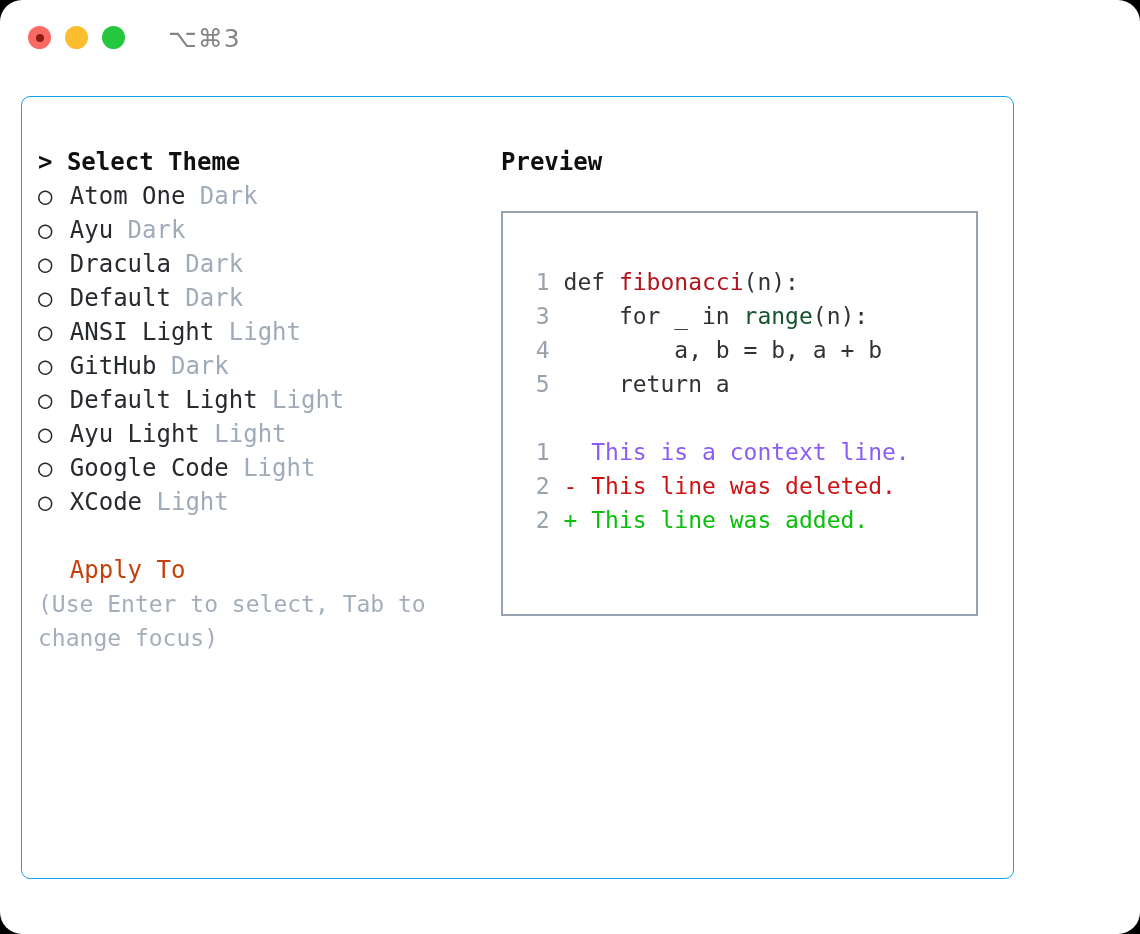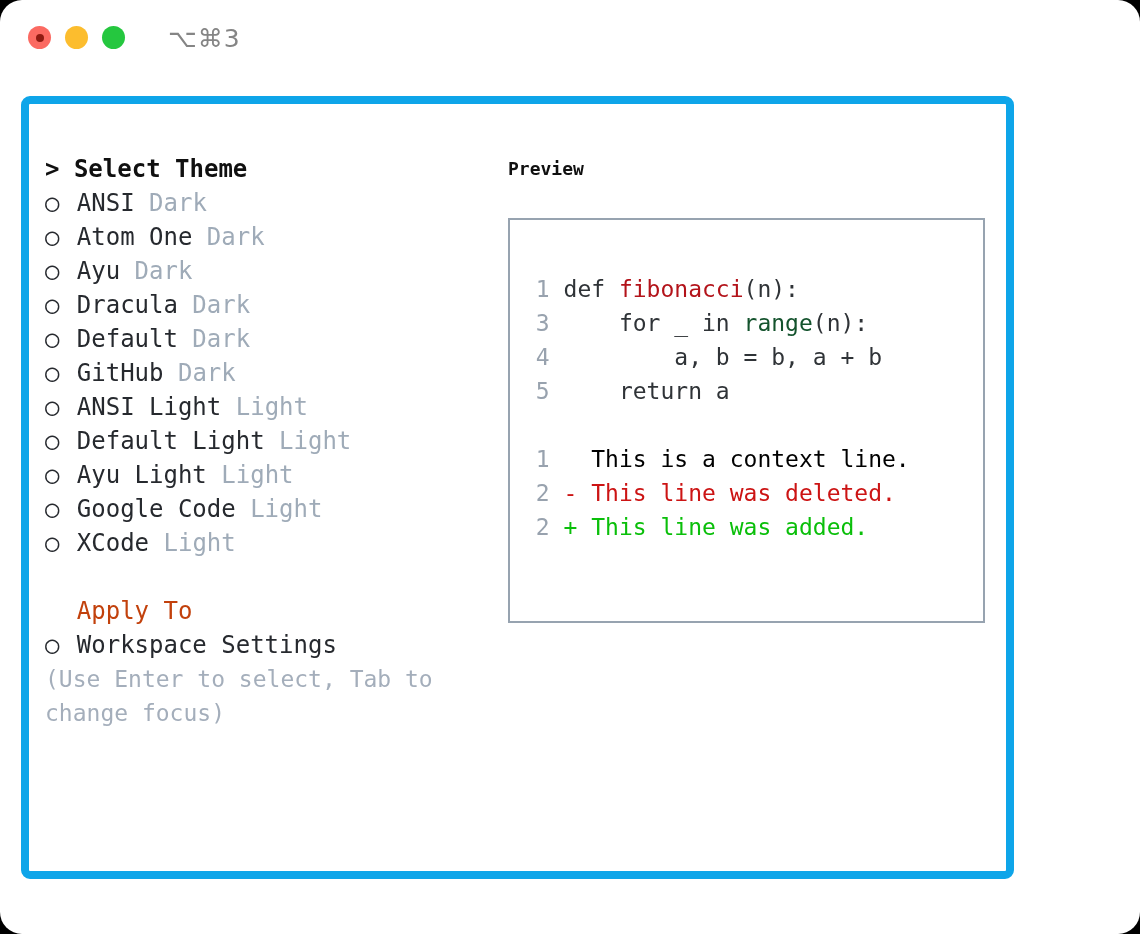--- a/index.html
+++ b/index.html
@@ -71,21 +71,21 @@
     white-space: nowrap;
   }
 
   
   .panel {
     position: absolute;
     left: 21px;
     top: 96px;
     width: 993px;
     height: 783px;
-    border: 8px solid #0ea5e9;
+    border: 1px solid #0ea5e9;
     border-radius: 9px;
     background: #ffffff;
   }
 
   .panel-inner {
     position: absolute;
     left: 0; top: 0;
     width: 100%;
     height: 100%;
   }
@@ -144,39 +144,39 @@
 
   
   .right-col {
     position: absolute;
     left: 479px;
     top: 48px;
     width: 500px;
   }
 
   .preview-title {
-    font-size: 18px;
+    font-size: 24px;
     font-weight: bold;
     color: #101010;
     line-height: 34px;
     white-space: pre;
   }
 
   .preview-box {
     margin-top: 32px;
     width: 477px;
     height: 405px;
     border: 2px solid #97a3b0;
     background: #ffffff;
     position: relative;
   }
 
   .code-area {
     position: absolute;
-    left: 12px;
+    left: 19px;
     top: 52px;
     right: 8px;
   }
 
   .code-line {
     font-size: 23px;
     line-height: 34px;
     white-space: pre;
     color: #2f3337;
   }
@@ -189,21 +189,21 @@
     margin-right: 1ch;
   }
 
   .tok-fn    { color: #b3131a; }
   .tok-num   { color: #0c7d74; }
   .tok-bi    { color: #14532d; }
   .tok-plain { color: #2f3337; }
 
   .diff-gap { height: 34px; }
 
-  .diff-ctx { color: #000000; text-align: center; }
+  .diff-ctx { color: #8b5cf6; text-align: center; }
   .diff-del { color: #cc1414; }
   .diff-add { color: #0abf0a; }
 </style>
 </head>
 <body>
 
 <div class="window">
 
   <div class="titlebar">
     <div class="traffic-lights">
@@ -215,37 +215,35 @@
   </div>
 
   <div class="panel">
     <div class="panel-inner">
 
       <div class="left-col">
 
         <div class="section-title">&gt; Select Theme</div>
 
         <div id="theme-items">
-            <div class="theme-row"><span class="marker">○</span><span class="theme-name"> ANSI</span><span class="theme-tag"> Dark</span></div>
             <div class="theme-row"><span class="marker">○</span><span class="theme-name"> Atom One</span><span class="theme-tag"> Dark</span></div>
             <div class="theme-row"><span class="marker">○</span><span class="theme-name"> Ayu</span><span class="theme-tag"> Dark</span></div>
             <div class="theme-row"><span class="marker">○</span><span class="theme-name"> Dracula</span><span class="theme-tag"> Dark</span></div>
             <div class="theme-row"><span class="marker">○</span><span class="theme-name"> Default</span><span class="theme-tag"> Dark</span></div>
+            <div class="theme-row"><span class="marker">○</span><span class="theme-name"> ANSI Light</span><span class="theme-tag"> Light</span></div>
             <div class="theme-row"><span class="marker">○</span><span class="theme-name"> GitHub</span><span class="theme-tag"> Dark</span></div>
-            <div class="theme-row"><span class="marker">○</span><span class="theme-name"> ANSI Light</span><span class="theme-tag"> Light</span></div>
             <div class="theme-row"><span class="marker">○</span><span class="theme-name"> Default Light</span><span class="theme-tag"> Light</span></div>
             <div class="theme-row"><span class="marker">○</span><span class="theme-name"> Ayu Light</span><span class="theme-tag"> Light</span></div>
             <div class="theme-row"><span class="marker">○</span><span class="theme-name"> Google Code</span><span class="theme-tag"> Light</span></div>
             <div class="theme-row"><span class="marker">○</span><span class="theme-name"> XCode</span><span class="theme-tag"> Light</span></div>
           </div>
 
         <div class="apply-block">
           <div class="apply-header">Apply To</div>
           <div id="apply-items">
-              <div class="theme-row"><span class="marker">○</span><span class="theme-name"> Workspace Settings</span></div>
             </div>
         </div>
 
         <div class="hint">(Use Enter to select, Tab to change focus)</div>
       </div>
 
       <div class="right-col">
         <div class="preview-title">Preview</div>
 
         <div class="preview-box">

